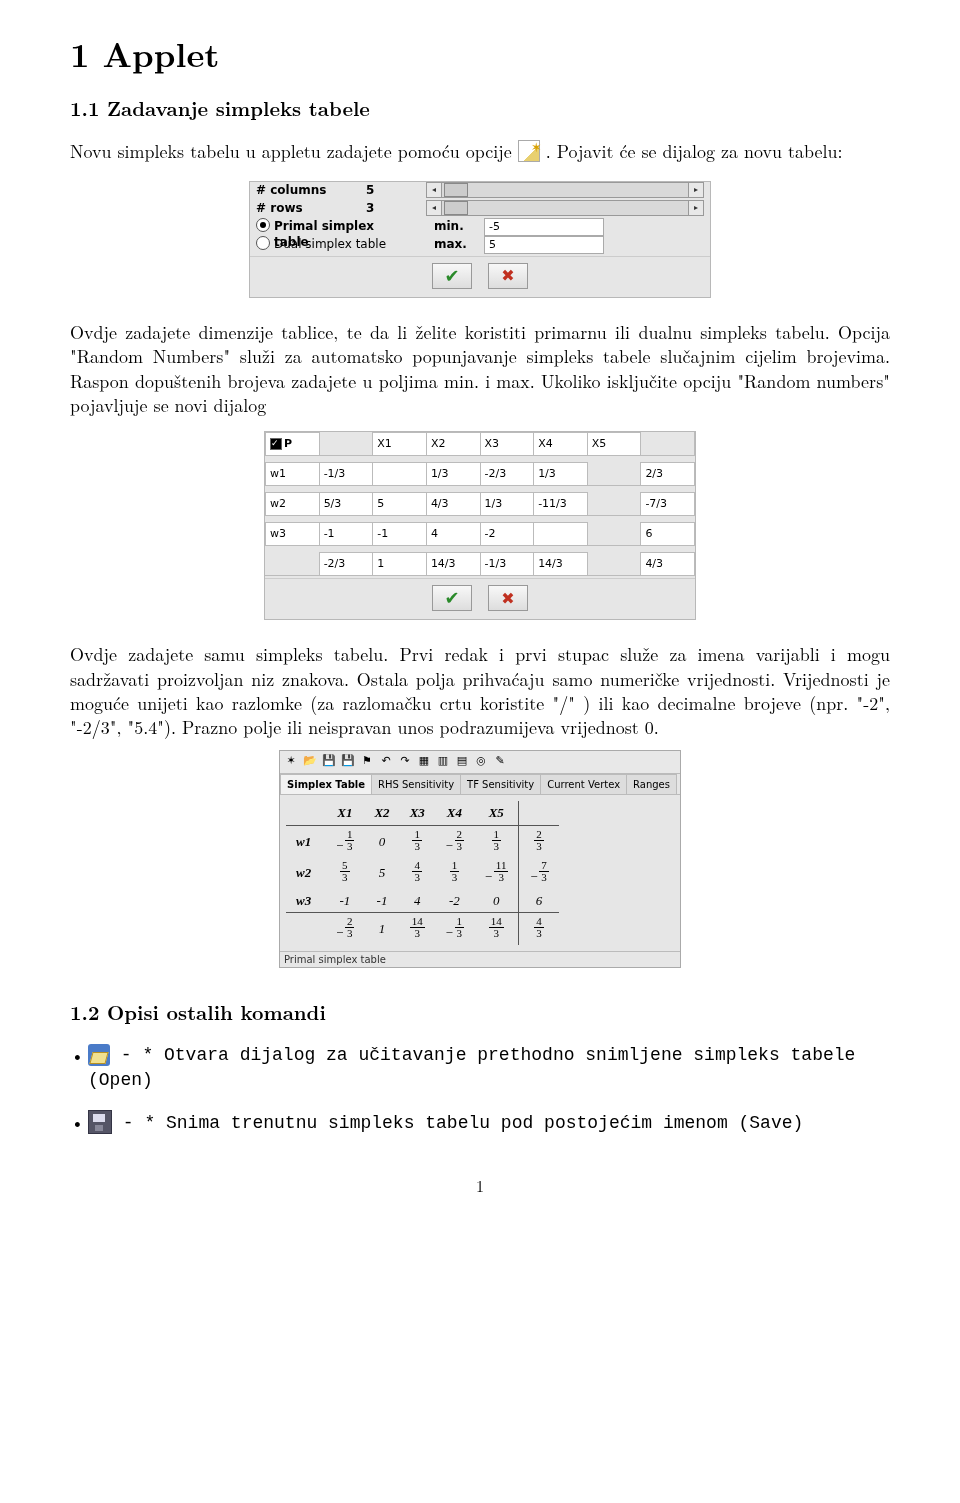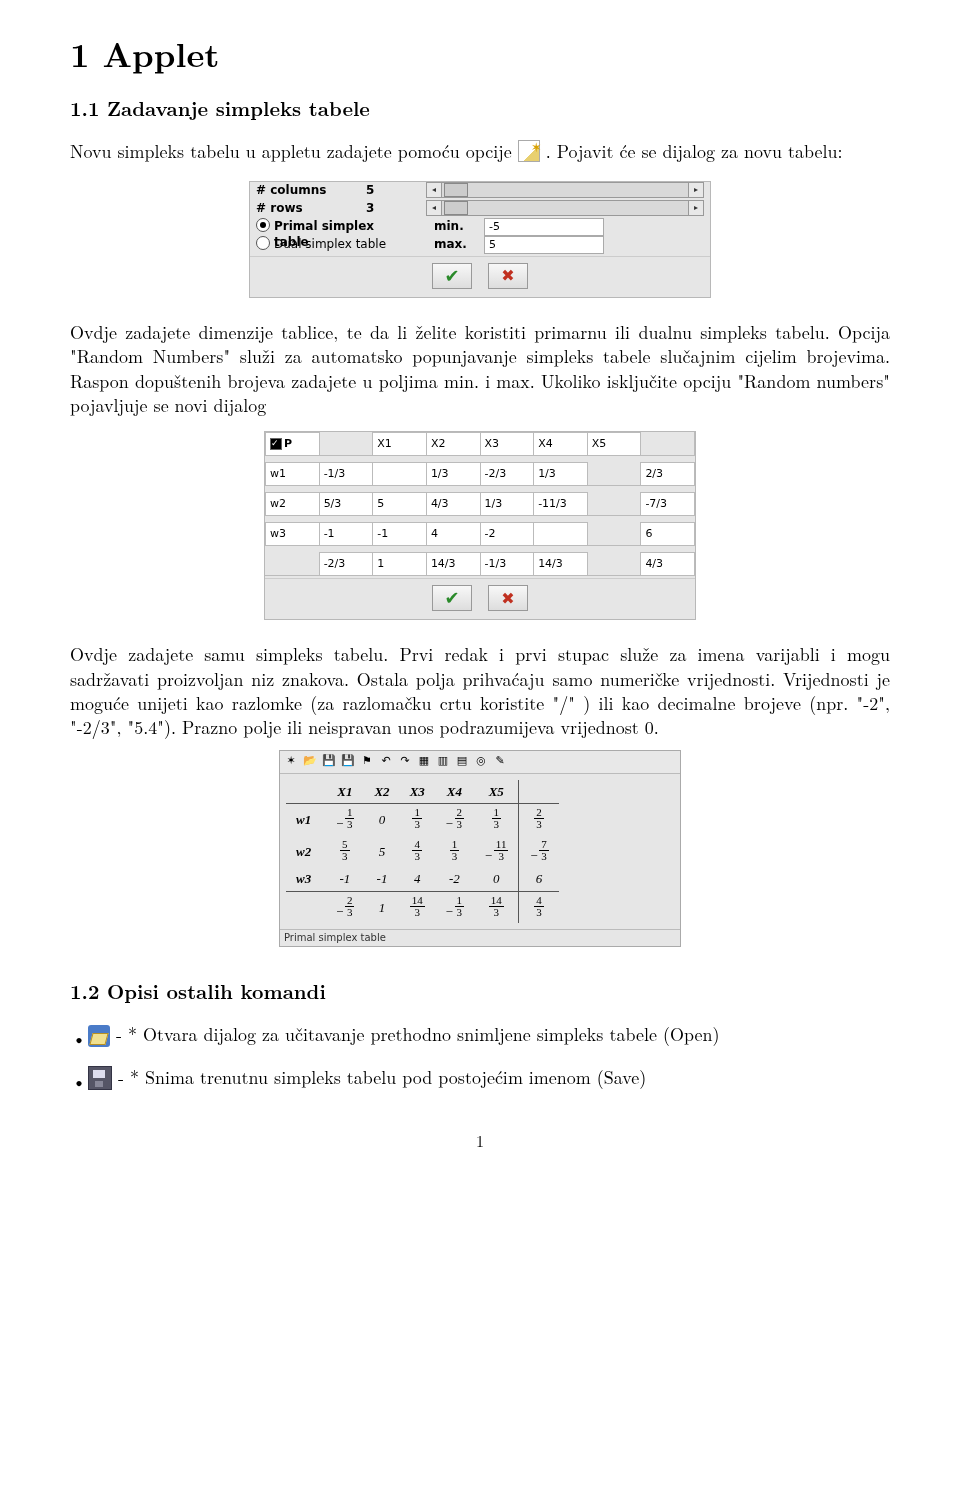--- a/index.html
+++ b/index.html
@@ -81,21 +81,21 @@
   .new-icon{width:20px;height:20px;display:inline-block;vertical-align:-4px;background:linear-gradient(135deg,#fff 60%,#e8d070 60%);border:1px solid #aaa;position:relative;}
   .new-icon::after{content:"✶";position:absolute;right:-3px;top:-3px;color:#d8a000;font-size:13px;}
   .open-icon{width:22px;height:22px;display:inline-block;vertical-align:-6px;background:#4a7bc8;border-radius:3px;position:relative;}
   .open-icon::before{content:"";position:absolute;left:3px;top:8px;width:14px;height:10px;background:#f0e090;border:1px solid #b89020;transform:skewX(-15deg);}
   .save-icon{width:22px;height:22px;display:inline-block;vertical-align:-6px;background:#556;border:1px solid #334;position:relative;}
   .save-icon::before{content:"";position:absolute;left:4px;top:3px;width:12px;height:8px;background:#dde;}
   .save-icon::after{content:"";position:absolute;left:6px;bottom:2px;width:8px;height:6px;background:#889;}
   .check-icon{color:#2a8a2a;font-size:18px;font-weight:bold;}
   .x-icon{color:#c03020;font-size:16px;font-weight:bold;}
 
-  ul.bullets{list-style:none;padding-left:18px;margin:12px 0;}
+  ul.bullets{list-style:none;padding-left:18px;margin:12px 0;font-family:Liberation Mono, monospace;}
   ul.bullets li{margin-bottom:18px;position:relative;}
   ul.bullets li::before{content:"•";position:absolute;left:-16px;top:4px;}
 
   .pagenum{text-align:center;font-size:16px;margin-top:40px;}
 </style>
 </head>
 <body>
 
 <h1>1   Applet</h1>
 <h2>1.1   Zadavanje simpleks tabele</h2>
@@ -250,20 +250,27 @@
     <div class="tbbtn">💾</div>
     <div class="tbbtn">⚑</div>
     <div class="tbbtn">↶</div>
     <div class="tbbtn">↷</div>
     <div class="tbbtn">▦</div>
     <div class="tbbtn">▥</div>
     <div class="tbbtn">▤</div>
     <div class="tbbtn">◎</div>
     <div class="tbbtn">✎</div>
   </div>
+  <div class="tabs">
+    <div class="tab active">Simplex Table</div>
+    <div class="tab">RHS Sensitivity</div>
+    <div class="tab">TF Sensitivity</div>
+    <div class="tab">Current Vertex</div>
+    <div class="tab">Ranges</div>
+  </div>
   <table class="simtbl" id="simtbl">
         <tbody>
           <tr>
             <th></th>
             <th>X1</th>
             <th>X2</th>
             <th>X3</th>
             <th>X4</th>
             <th>X5</th>
             <th class="vsep"></th>

